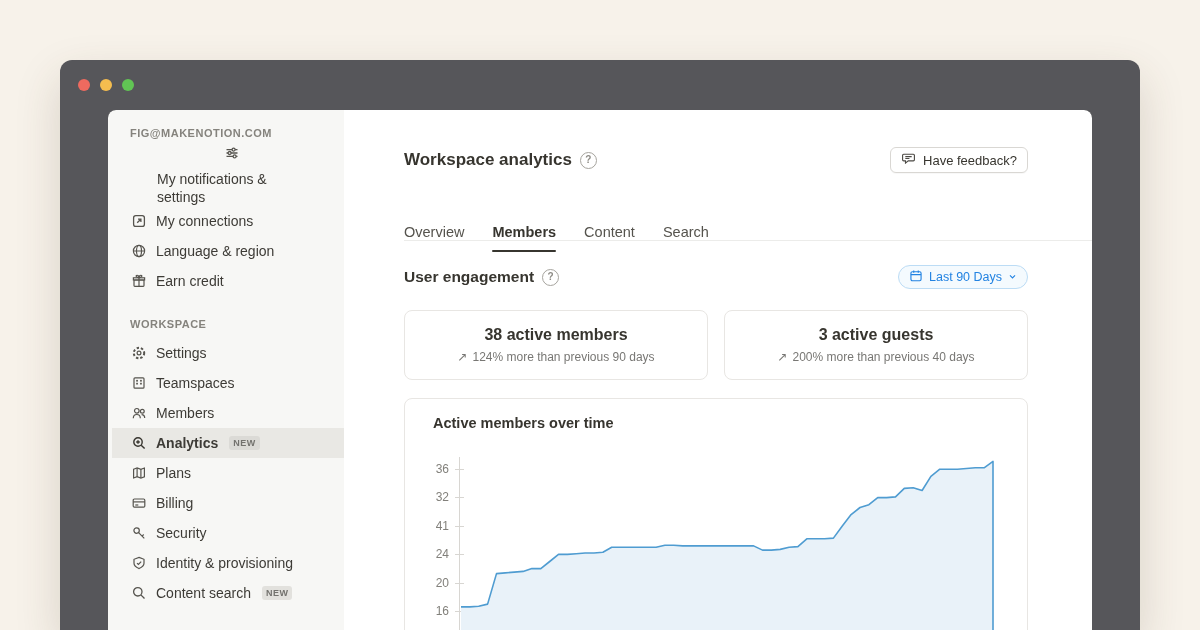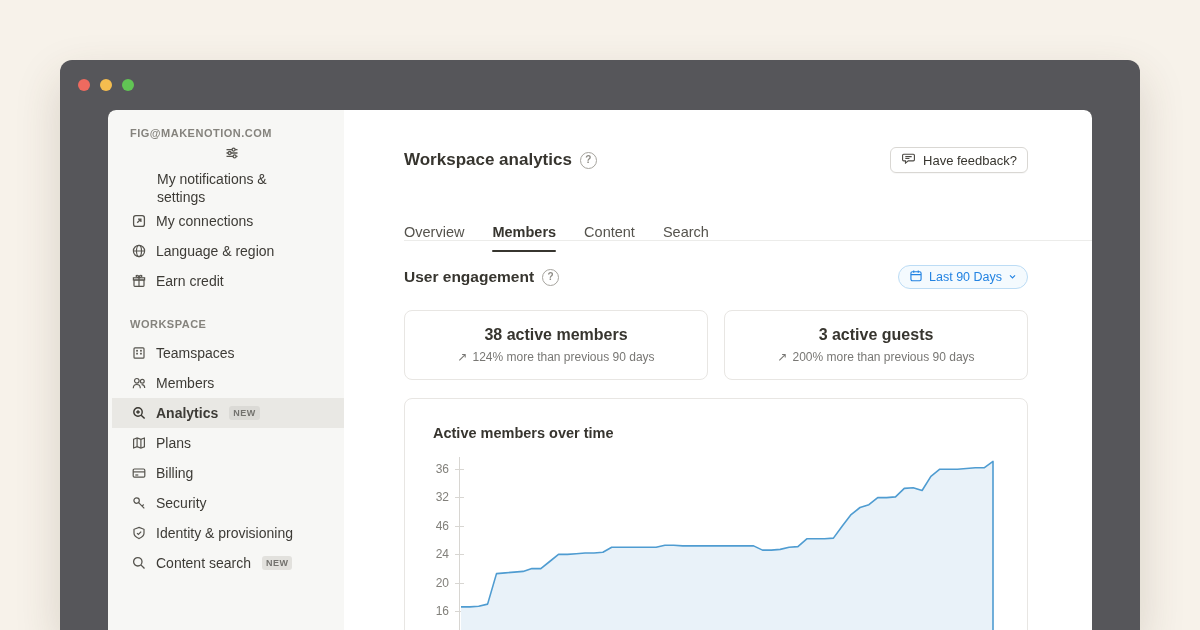--- a/index.html
+++ b/index.html
@@ -95,21 +95,21 @@
     flex:1;height:68px;border:1px solid #e8e6e3;border-radius:8px;background:#fff;
     display:flex;flex-direction:column;align-items:center;justify-content:center;gap:6px;
   }
   .stat-value{font-size:16px;font-weight:700;color:#37352f;}
   .stat-delta{font-size:12px;color:#787774;display:flex;align-items:center;gap:5px;}
   .stat-delta .arrow{font-size:12px;color:#787774;}
   .chart-card{
     position:absolute;left:60px;top:288px;width:624px;height:330px;
     border:1px solid #e8e6e3;border-radius:8px;background:#fff;box-sizing:border-box;
   }
-  .chart-title{position:absolute;left:28px;top:26px;font-size:14.5px;font-weight:700;}
+  .chart-title{position:absolute;left:28px;top:16px;font-size:14.5px;font-weight:700;}
   .ytick-label{
     position:absolute;left:6px;width:38px;text-align:right;
     font-size:12px;color:#82807b;line-height:14px;
   }
   .y-axis{position:absolute;left:54px;top:58px;width:1px;bottom:0;background:#d8d6d2;}
   .ytick-mark{position:absolute;left:50px;width:9px;height:1px;background:#d8d6d2;}
   .chart-svg{position:absolute;left:54px;top:56px;}
 </style>
 </head>
 <body>
@@ -167,20 +167,29 @@
               <rect x="2.4" y="4.8" width="11.2" height="2.2"></rect>
               <path d="M8 4.8v8.6"></path>
               <path d="M8 4.6C8 3 6.8 2 5.8 2.3 4.6 2.6 4.9 4.6 8 4.6ZM8 4.6C8 3 9.2 2 10.2 2.3c1.2.3.9 2.3-2.2 2.3Z"></path>
             </svg>
         </span>
         <span class="sb-label">Earn credit</span>
       </div>
 
       <div class="sb-section">WORKSPACE</div>
 
+      <div class="sb-item">
+        <span class="sb-ico">
+          <svg width="16" height="16" viewBox="0 0 16 16" fill="none" stroke="#56544e">
+              <circle cx="8" cy="8" r="5.2" stroke-width="2" stroke-dasharray="2.4 1.9"></circle>
+              <circle cx="8" cy="8" r="1.9" stroke-width="1.2"></circle>
+            </svg>
+        </span>
+        <span class="sb-label">Settings</span>
+      </div>
 
       <div class="sb-item">
         <span class="sb-ico">
           <svg width="16" height="16" viewBox="0 0 16 16" fill="none" stroke="#56544e" stroke-width="1.2">
               <rect x="3" y="2.8" width="10" height="10.4" rx="1"></rect>
               <rect x="5.2" y="4.9" width="1.7" height="1.7" fill="#56544e" stroke="none"></rect>
               <rect x="9.1" y="4.9" width="1.7" height="1.7" fill="#56544e" stroke="none"></rect>
               <rect x="5.2" y="7.8" width="1.7" height="1.7" fill="#56544e" stroke="none"></rect>
               <rect x="9.1" y="7.8" width="1.7" height="1.7" fill="#56544e" stroke="none"></rect>
             </svg>
@@ -317,31 +326,31 @@
           <div class="stat-value">38 active members</div>
           <div class="stat-delta">
             <span class="arrow">↗</span>
             <span>124% more than previous 90 days</span>
           </div>
         </div>
         <div class="stat-card">
           <div class="stat-value">3 active guests</div>
           <div class="stat-delta">
             <span class="arrow">↗</span>
-            <span>200% more than previous 90 days</span>
+            <span>200% more than previous 40 days</span>
           </div>
         </div>
       </div>
 
       <div class="chart-card">
         <div class="chart-title">Active members over time</div>
 
         <span class="ytick-label" style="top:63px;">36</span>
         <span class="ytick-label" style="top:91px;">32</span>
-        <span class="ytick-label" style="top:120px;">46</span>
+        <span class="ytick-label" style="top:120px;">41</span>
         <span class="ytick-label" style="top:148px;">24</span>
         <span class="ytick-label" style="top:177px;">20</span>
         <span class="ytick-label" style="top:205px;">16</span>
 
         <div class="y-axis"></div>
         <div class="ytick-mark" style="top:70px;"></div>
         <div class="ytick-mark" style="top:98px;"></div>
         <div class="ytick-mark" style="top:127px;"></div>
         <div class="ytick-mark" style="top:155px;"></div>
         <div class="ytick-mark" style="top:184px;"></div>

